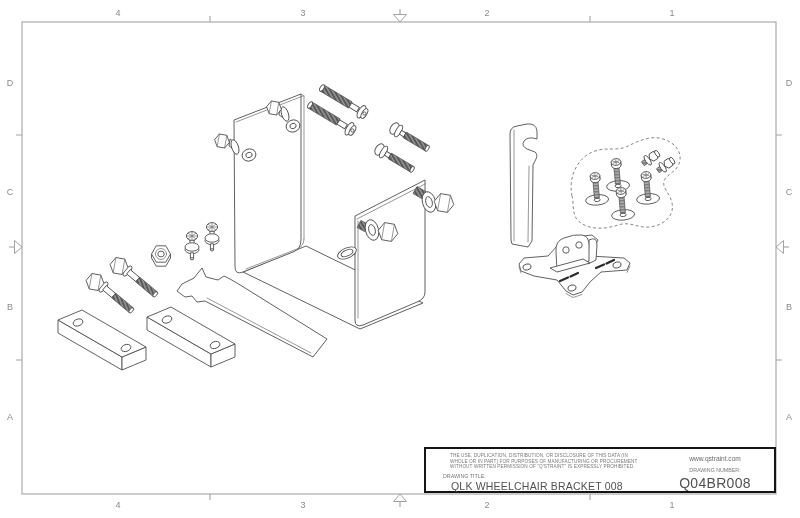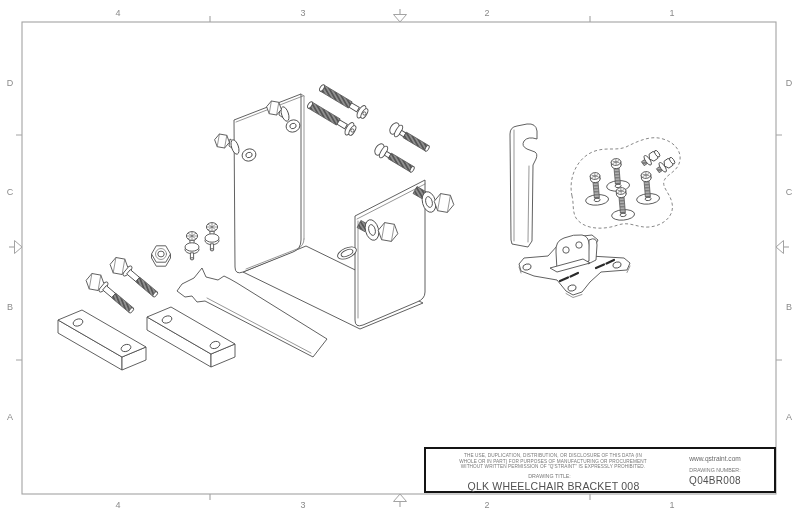--- a/index.html
+++ b/index.html
@@ -15,28 +15,28 @@
   .framefill{fill:#ffffff;stroke:#a3a3a3;stroke-width:1;}
   .dash{fill:none;stroke:#7a7a7a;stroke-width:0.9;stroke-dasharray:3 2.4;}
   .slot{stroke:#2a2a2a;stroke-width:2.2;stroke-linecap:round;}
 
   
   .zlabel{position:absolute;transform:translate(-50%,-50%);font-size:9px;color:#8a8a8a;line-height:1;}
 
   
   .title-block{position:absolute;left:424px;top:447px;width:352px;height:46px;
     border:2px solid #141414;box-sizing:border-box;background:#fff;display:flex;}
-  .tb-left{flex:1;padding:4px 0 0 17px;text-align:center;}
+  .tb-left{flex:1;padding:4px 0 0 17px;}
   .tb-right{width:118px;text-align:center;padding-top:6px;}
   .tb-disclaimer{font-size:4.7px;line-height:1.18;color:#787878;padding-left:7px;letter-spacing:0.1px;}
   .tb-label{font-size:5.3px;color:#787878;margin-top:3px;}
   .tb-title{font-size:10.5px;color:#515151;margin-top:1px;padding-left:8px;letter-spacing:0.2px;white-space:nowrap;}
   .tb-site{font-size:6.6px;color:#6a6a6a;}
   .tb-number-label{font-size:5.3px;color:#787878;margin-top:5px;}
-  .tb-number{font-size:10px;color:#515151;margin-top:1.5px;letter-spacing:0.3px;}
+  .tb-number{font-size:14px;color:#515151;margin-top:1.5px;letter-spacing:0.3px;}
 </style>
 </head>
 <body>
 
 <div class="page">
 
   <svg class="layer" width="800" height="518" viewBox="0 0 800 518">
     <defs>
       <pattern id="thrDk" width="3.4" height="3.4" patternUnits="userSpaceOnUse" patternTransform="rotate(119)">
         <rect width="3.4" height="3.4" fill="#8f8f8f"></rect>

